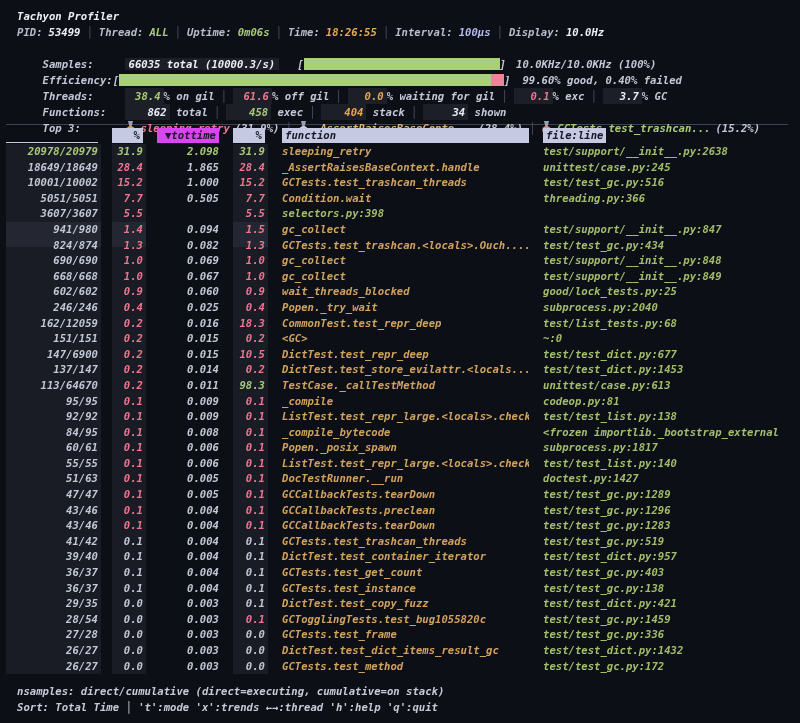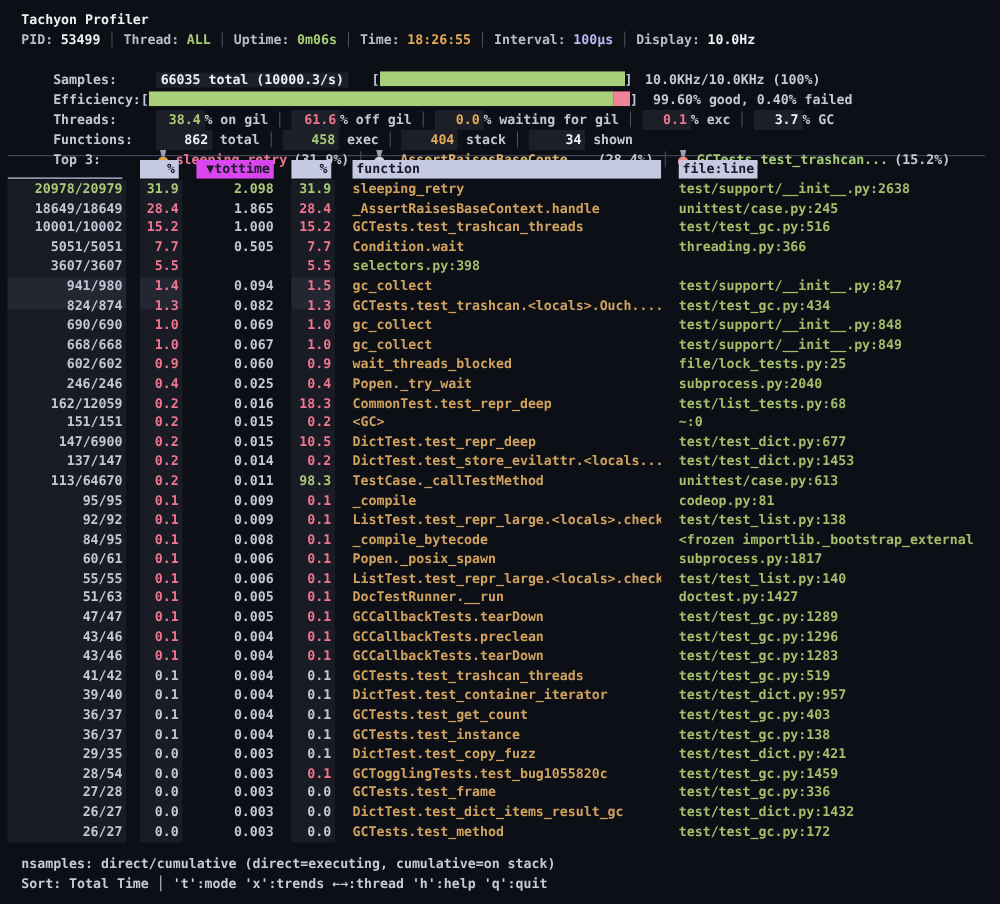--- a/index.html
+++ b/index.html
@@ -1,17 +1,17 @@
 <!DOCTYPE html>
 <html><head>
 <meta charset="utf-8">
 <style>
   html,body{margin:0;padding:0;background:#0d0f17;width:800px;height:723px;overflow:hidden;}
   body{font-family:"DejaVu Sans Mono",monospace;font-size:10.6px;font-weight:700;color:#c3c8d6;}
-  .screen{position:relative;width:800px;height:607px;box-sizing:border-box;padding-top:8px;}
+  .screen{position:relative;width:800px;height:607px;box-sizing:border-box;padding-top:8px;font-style:italic;}
   .hline{height:16px;line-height:16px;white-space:pre;padding-left:17px;}
   .rowlabel{display:inline-block;width:82px;}
   .sep{color:#4a5065;margin:0 6px;}
   .val{margin-left:6px;}
   .vbox{background:rgba(188,196,226,0.09);padding:0 4px;}
   .statnum{display:inline-block;min-width:33px;text-align:right;background:rgba(188,196,226,0.09);padding:0 3px;}
   .statnum.wide{min-width:39px;}
   .bar{display:inline-flex;height:12px;vertical-align:-2px;overflow:hidden;}
   .bracket{color:#c3c8d6;}
   .divider{border-top:1px solid #3c4154;margin:4px 12px 3px 6px;height:0;}
@@ -147,21 +147,21 @@
         <div class="cell ra stripe" style="color: rgb(240, 118, 143);">1.0</div>
         <div class="cell la" style="color: rgb(208, 162, 94);">gc_collect</div>
         <div class="cell la" style="color: rgb(163, 189, 107);">test/support/__init__.py:849</div>
       </div>
       <div class="trow">
         <div class="cell ra stripe" style="color: rgb(195, 200, 214);">602/602</div>
         <div class="cell ra stripe" style="color: rgb(240, 118, 143);">0.9</div>
         <div class="cell ra" style="color: rgb(195, 200, 214);">0.060</div>
         <div class="cell ra stripe" style="color: rgb(240, 118, 143);">0.9</div>
         <div class="cell la" style="color: rgb(208, 162, 94);">wait_threads_blocked</div>
-        <div class="cell la" style="color: rgb(163, 189, 107);">file/lock_tests.py:25</div>
+        <div class="cell la" style="color: rgb(163, 189, 107);">good/lock_tests.py:25</div>
       </div>
       <div class="trow">
         <div class="cell ra stripe" style="color: rgb(195, 200, 214);">246/246</div>
         <div class="cell ra stripe" style="color: rgb(240, 118, 143);">0.4</div>
         <div class="cell ra" style="color: rgb(195, 200, 214);">0.025</div>
         <div class="cell ra stripe" style="color: rgb(240, 118, 143);">0.4</div>
         <div class="cell la" style="color: rgb(208, 162, 94);">Popen._try_wait</div>
         <div class="cell la" style="color: rgb(163, 189, 107);">subprocess.py:2040</div>
       </div>
       <div class="trow">

